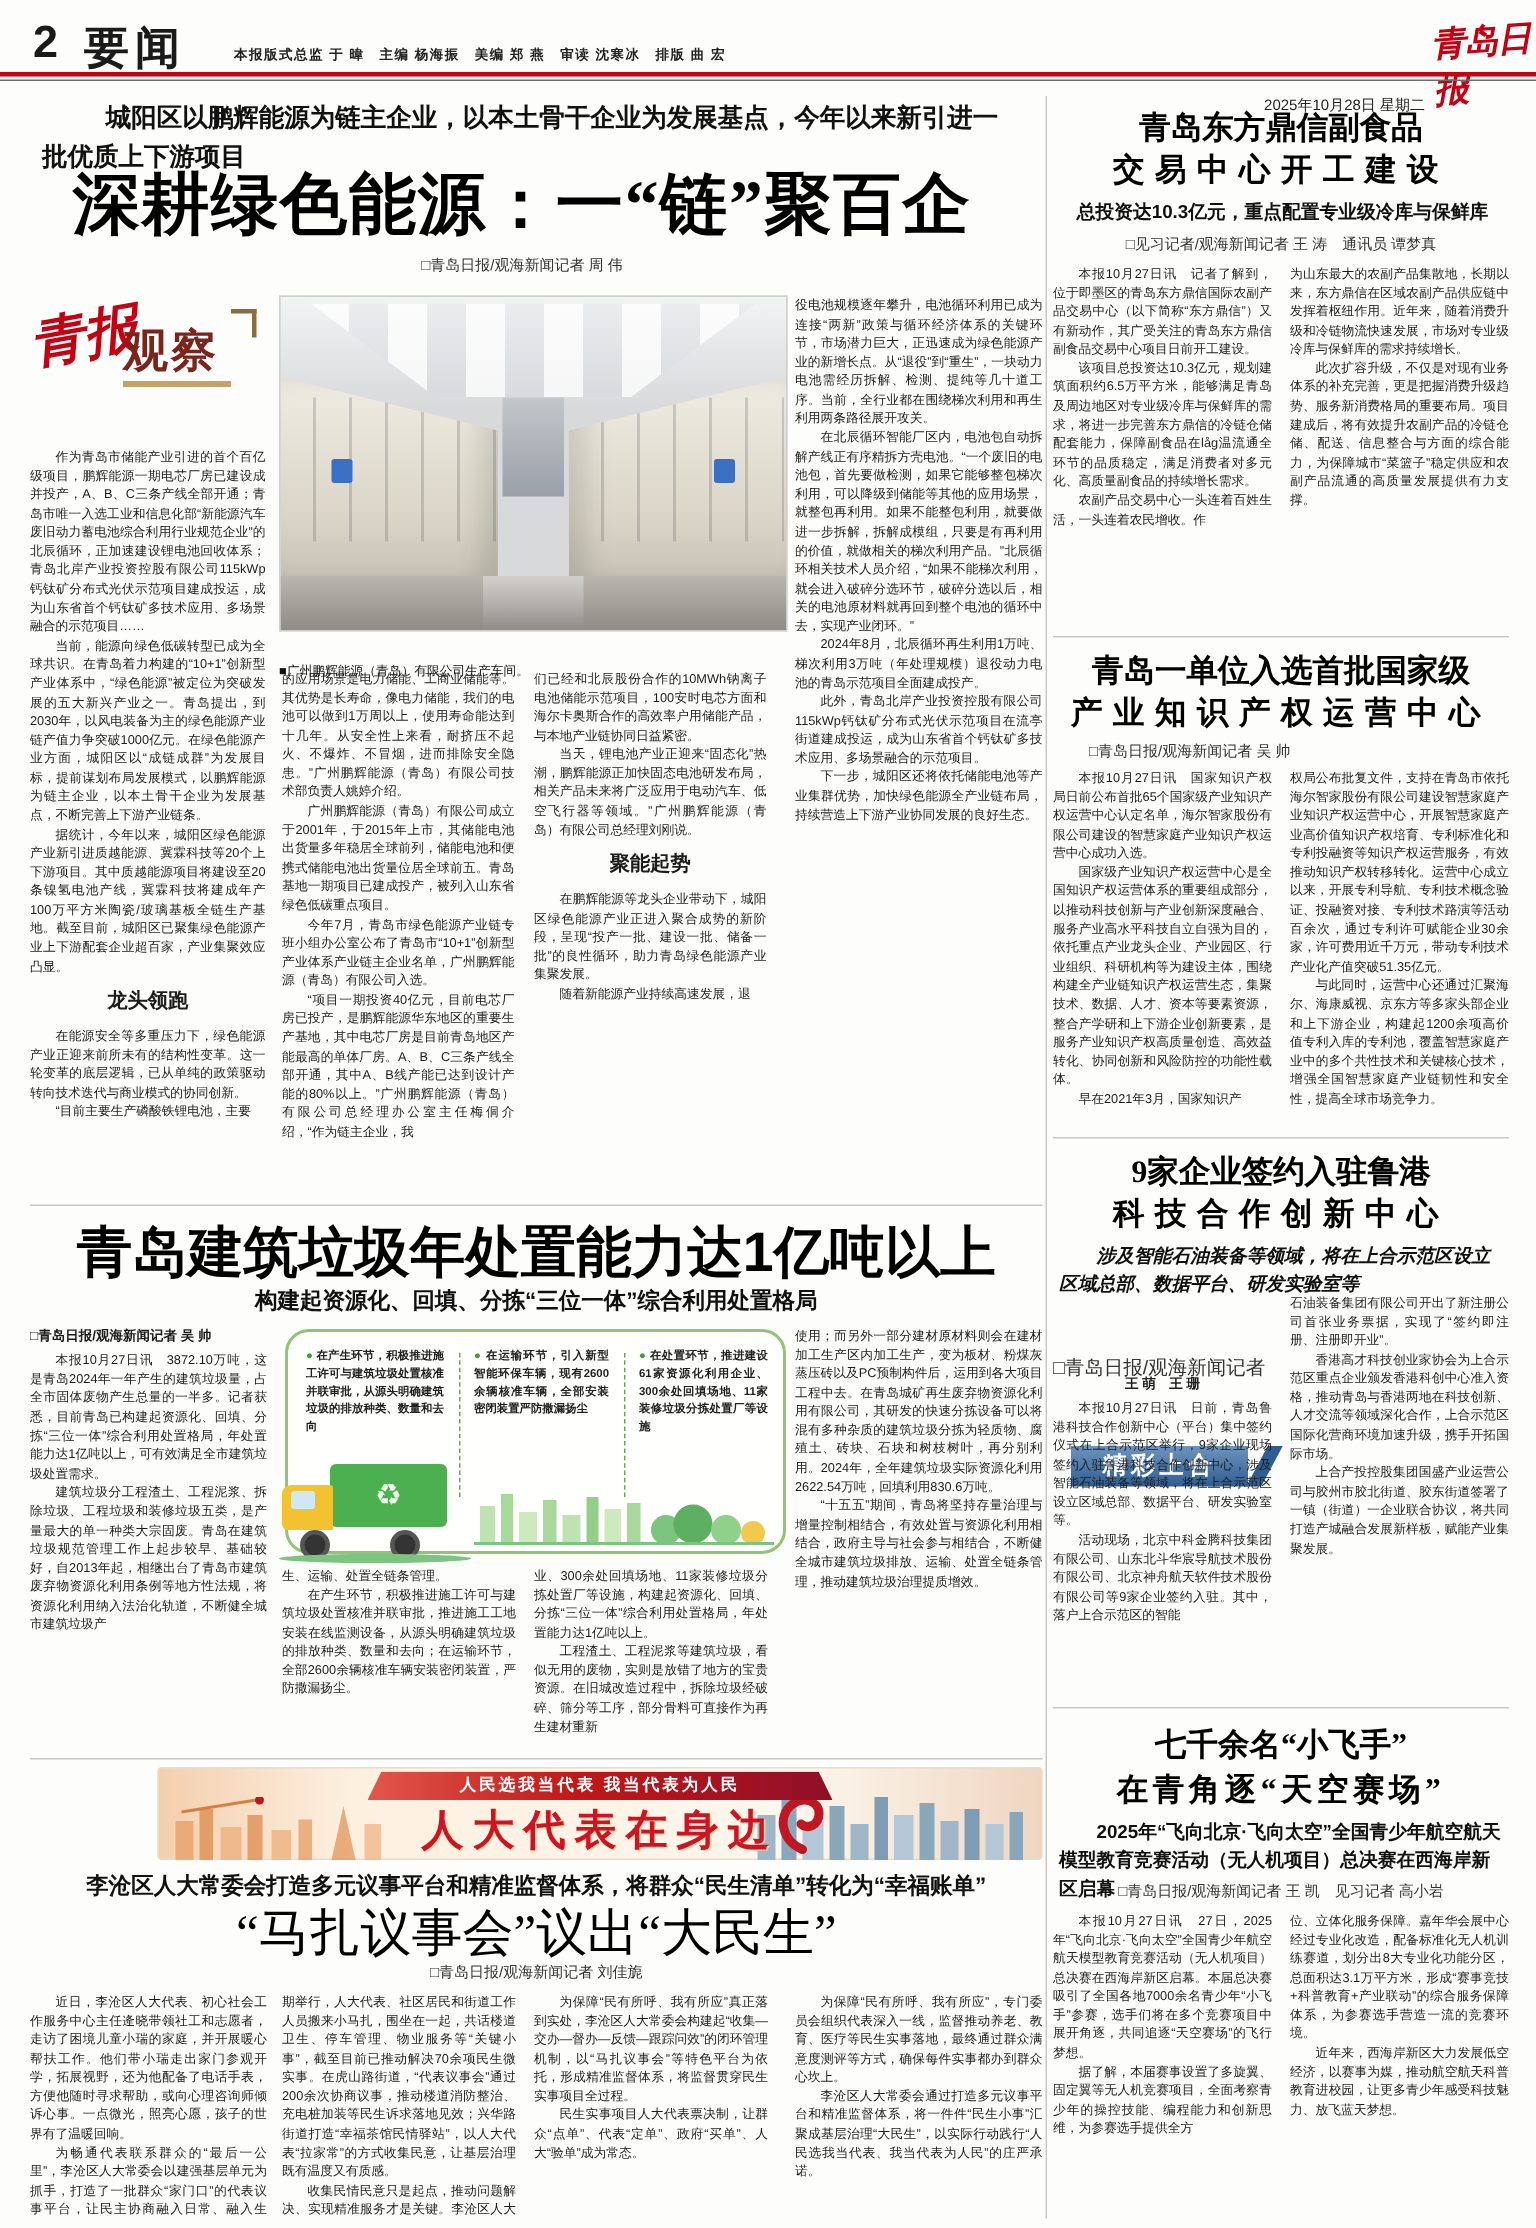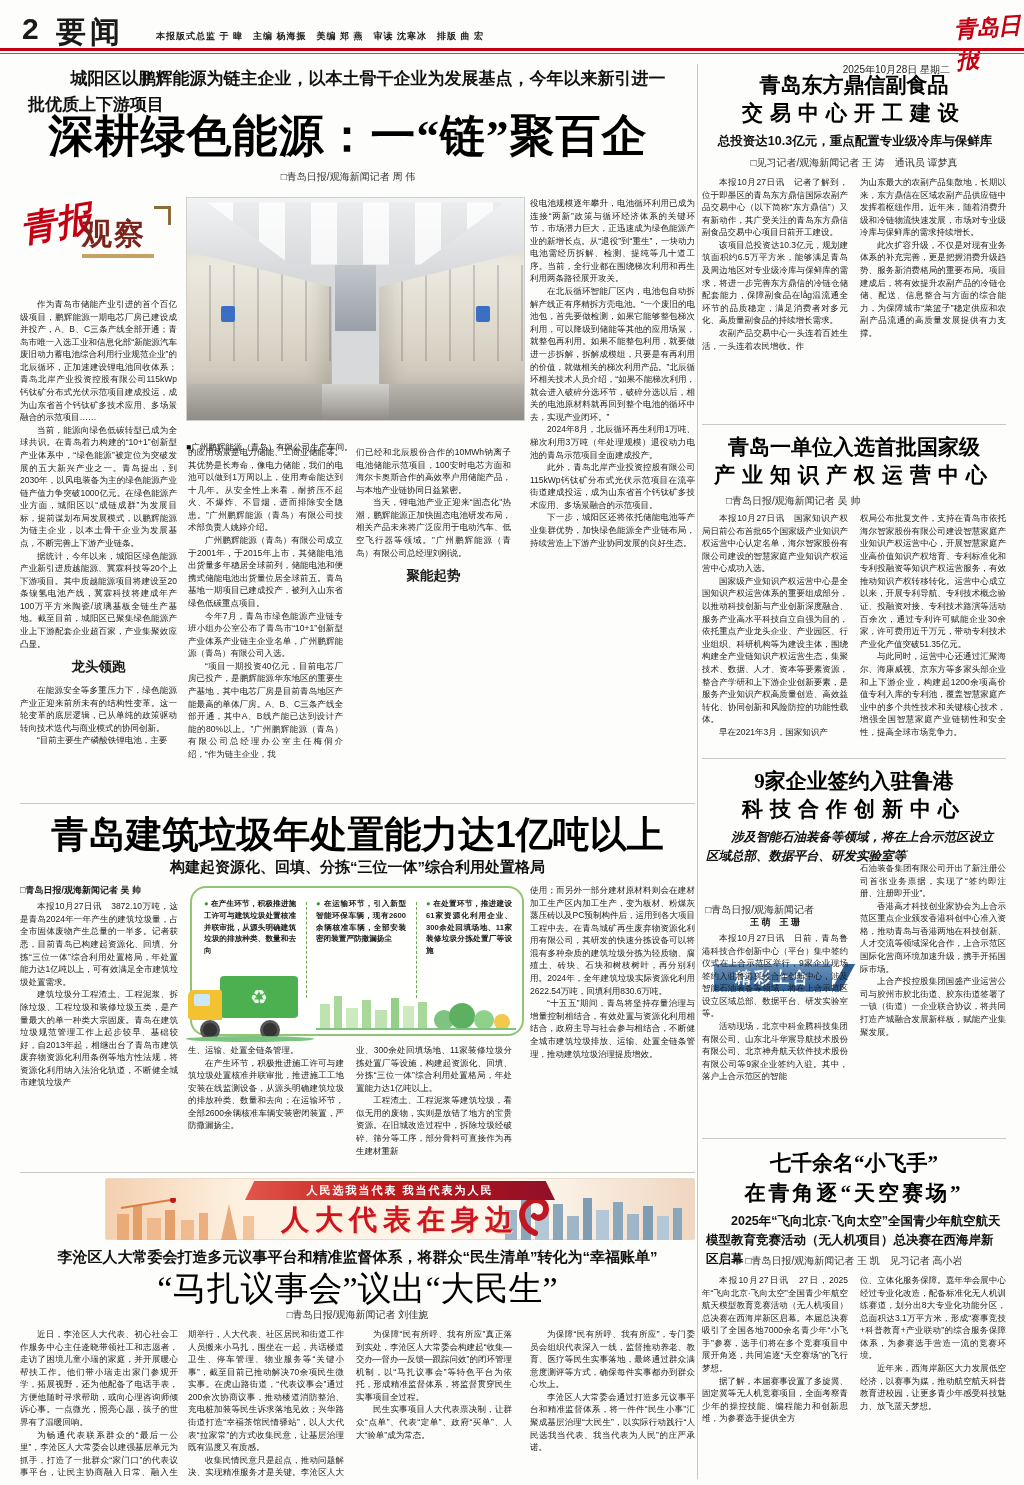--- a/index.html
+++ b/index.html
@@ -150,20 +150,24 @@
       <p>今年7月，青岛市绿色能源产业链专班小组办公室公布了青岛市“10+1”创新型产业体系产业链主企业名单，广州鹏辉能源（青岛）有限公司入选。</p>
       <p>“项目一期投资40亿元，目前电芯厂房已投产，是鹏辉能源华东地区的重要生产基地，其中电芯厂房是目前青岛地区产能最高的单体厂房。A、B、C三条产线全部开通，其中A、B线产能已达到设计产能的80%以上。”广州鹏辉能源（青岛）有限公司总经理办公室主任梅侗介绍，“作为链主企业，我</p>
     </div>
 </div>
 <div class="abs col" style="left:356px;top:446px;width:155px;height:352px;">
   <div>
       <p class="flush">们已经和北辰股份合作的10MWh钠离子电池储能示范项目，100安时电芯方面和海尔卡奥斯合作的高效率户用储能产品，与本地产业链协同日益紧密。</p>
       <p>当天，锂电池产业正迎来“固态化”热潮，鹏辉能源正加快固态电池研发布局，相关产品未来将广泛应用于电动汽车、低空飞行器等领域。”广州鹏辉能源（青岛）有限公司总经理刘刚说。</p>
     </div>
   <div class="crosshead">聚能起势</div>
+  <div>
+      <p>在鹏辉能源等龙头企业带动下，城阳区绿色能源产业正进入聚合成势的新阶段，呈现“投产一批、建设一批、储备一批”的良性循环，助力青岛绿色能源产业集聚发展。</p>
+      <p>随着新能源产业持续高速发展，退</p>
+    </div>
 </div>
 <div class="abs col" style="left:530px;top:197px;width:165px;height:601px;">
   <div>
       <p class="flush">役电池规模逐年攀升，电池循环利用已成为连接“两新”政策与循环经济体系的关键环节，市场潜力巨大，正迅速成为绿色能源产业的新增长点。从“退役”到“重生”，一块动力电池需经历拆解、检测、提纯等几十道工序。当前，全行业都在围绕梯次利用和再生利用两条路径展开攻关。</p>
       <p>在北辰循环智能厂区内，电池包自动拆解产线正有序精拆方壳电池。“一个废旧的电池包，首先要做检测，如果它能够整包梯次利用，可以降级到储能等其他的应用场景，就整包再利用。如果不能整包利用，就要做进一步拆解，拆解成模组，只要是有再利用的价值，就做相关的梯次利用产品。”北辰循环相关技术人员介绍，“如果不能梯次利用，就会进入破碎分选环节，破碎分选以后，相关的电池原材料就再回到整个电池的循环中去，实现产业闭环。”</p>
       <p>2024年8月，北辰循环再生利用1万吨、梯次利用3万吨（年处理规模）退役动力电池的青岛示范项目全面建成投产。</p>
       <p>此外，青岛北岸产业投资控股有限公司115kWp钙钛矿分布式光伏示范项目在流亭街道建成投运，成为山东省首个钙钛矿多技术应用、多场景融合的示范项目。</p>
       <p>下一步，城阳区还将依托储能电池等产业集群优势，加快绿色能源全产业链布局，持续营造上下游产业协同发展的良好生态。</p>
     </div>
 </div>
@@ -330,21 +334,21 @@
       <p class="flush">权局公布批复文件，支持在青岛市依托海尔智家股份有限公司建设智慧家庭产业知识产权运营中心，开展智慧家庭产业高价值知识产权培育、专利标准化和专利投融资等知识产权运营服务，有效推动知识产权转移转化。运营中心成立以来，开展专利导航、专利技术概念验证、投融资对接、专利技术路演等活动百余次，通过专利许可赋能企业30余家，许可费用近千万元，带动专利技术产业化产值突破51.35亿元。</p>
       <p>与此同时，运营中心还通过汇聚海尔、海康威视、京东方等多家头部企业和上下游企业，构建起1200余项高价值专利入库的专利池，覆盖智慧家庭产业中的多个共性技术和关键核心技术，增强全国智慧家庭产业链韧性和安全性，提高全球市场竞争力。</p>
     </div>
 </div>
 <div class="abs hrule" style="left:702px;top:758px;width:304px;"></div>
 
 <div class="abs r-headline serif" style="left:702px;top:768px;width:304px;">9家企业签约入驻鲁港</div>
 <div class="abs r-headline r-headline2 serif" style="left:702px;top:796px;width:304px;">科技合作创新中心</div>
 <div class="abs r-subhead" style="left:706px;top:828px;width:298px;font-style:italic;">涉及智能石油装备等领域，将在上合示范区设立区域总部、数据平台、研发实验室等</div>
 <div class="abs badge" style="left:714px;top:868px;width:118px;height:27px;">精彩上合</div>
-<div class="abs" style="left:668px;top:903px;width:146px;font-size:10px;color:#333;text-align:right;">□青岛日报/观海新闻记者</div>
+<div class="abs" style="left:702px;top:903px;width:146px;font-size:13px;color:#333;text-align:left;">□青岛日报/观海新闻记者</div>
 <div class="abs" style="left:702px;top:916px;width:146px;font-size:9px;font-weight:bold;color:#222;text-align:center;">王 萌　王 珊</div>
 <div class="abs col" style="left:702px;top:932px;width:146px;height:200px;">
   <div>
       <p>本报10月27日讯　日前，青岛鲁港科技合作创新中心（平台）集中签约仪式在上合示范区举行，9家企业现场签约入驻鲁港科技合作创新中心，涉及智能石油装备等领域，将在上合示范区设立区域总部、数据平台、研发实验室等。</p>
       <p>活动现场，北京中科金腾科技集团有限公司、山东北斗华宸导航技术股份有限公司、北京神舟航天软件技术股份有限公司等9家企业签约入驻。其中，落户上合示范区的智能</p>
     </div>
 </div>
 <div class="abs col" style="left:860px;top:862px;width:146px;height:270px;">
   <div>
       <p class="flush">石油装备集团有限公司开出了新注册公司首张业务票据，实现了“签约即注册、注册即开业”。</p>

